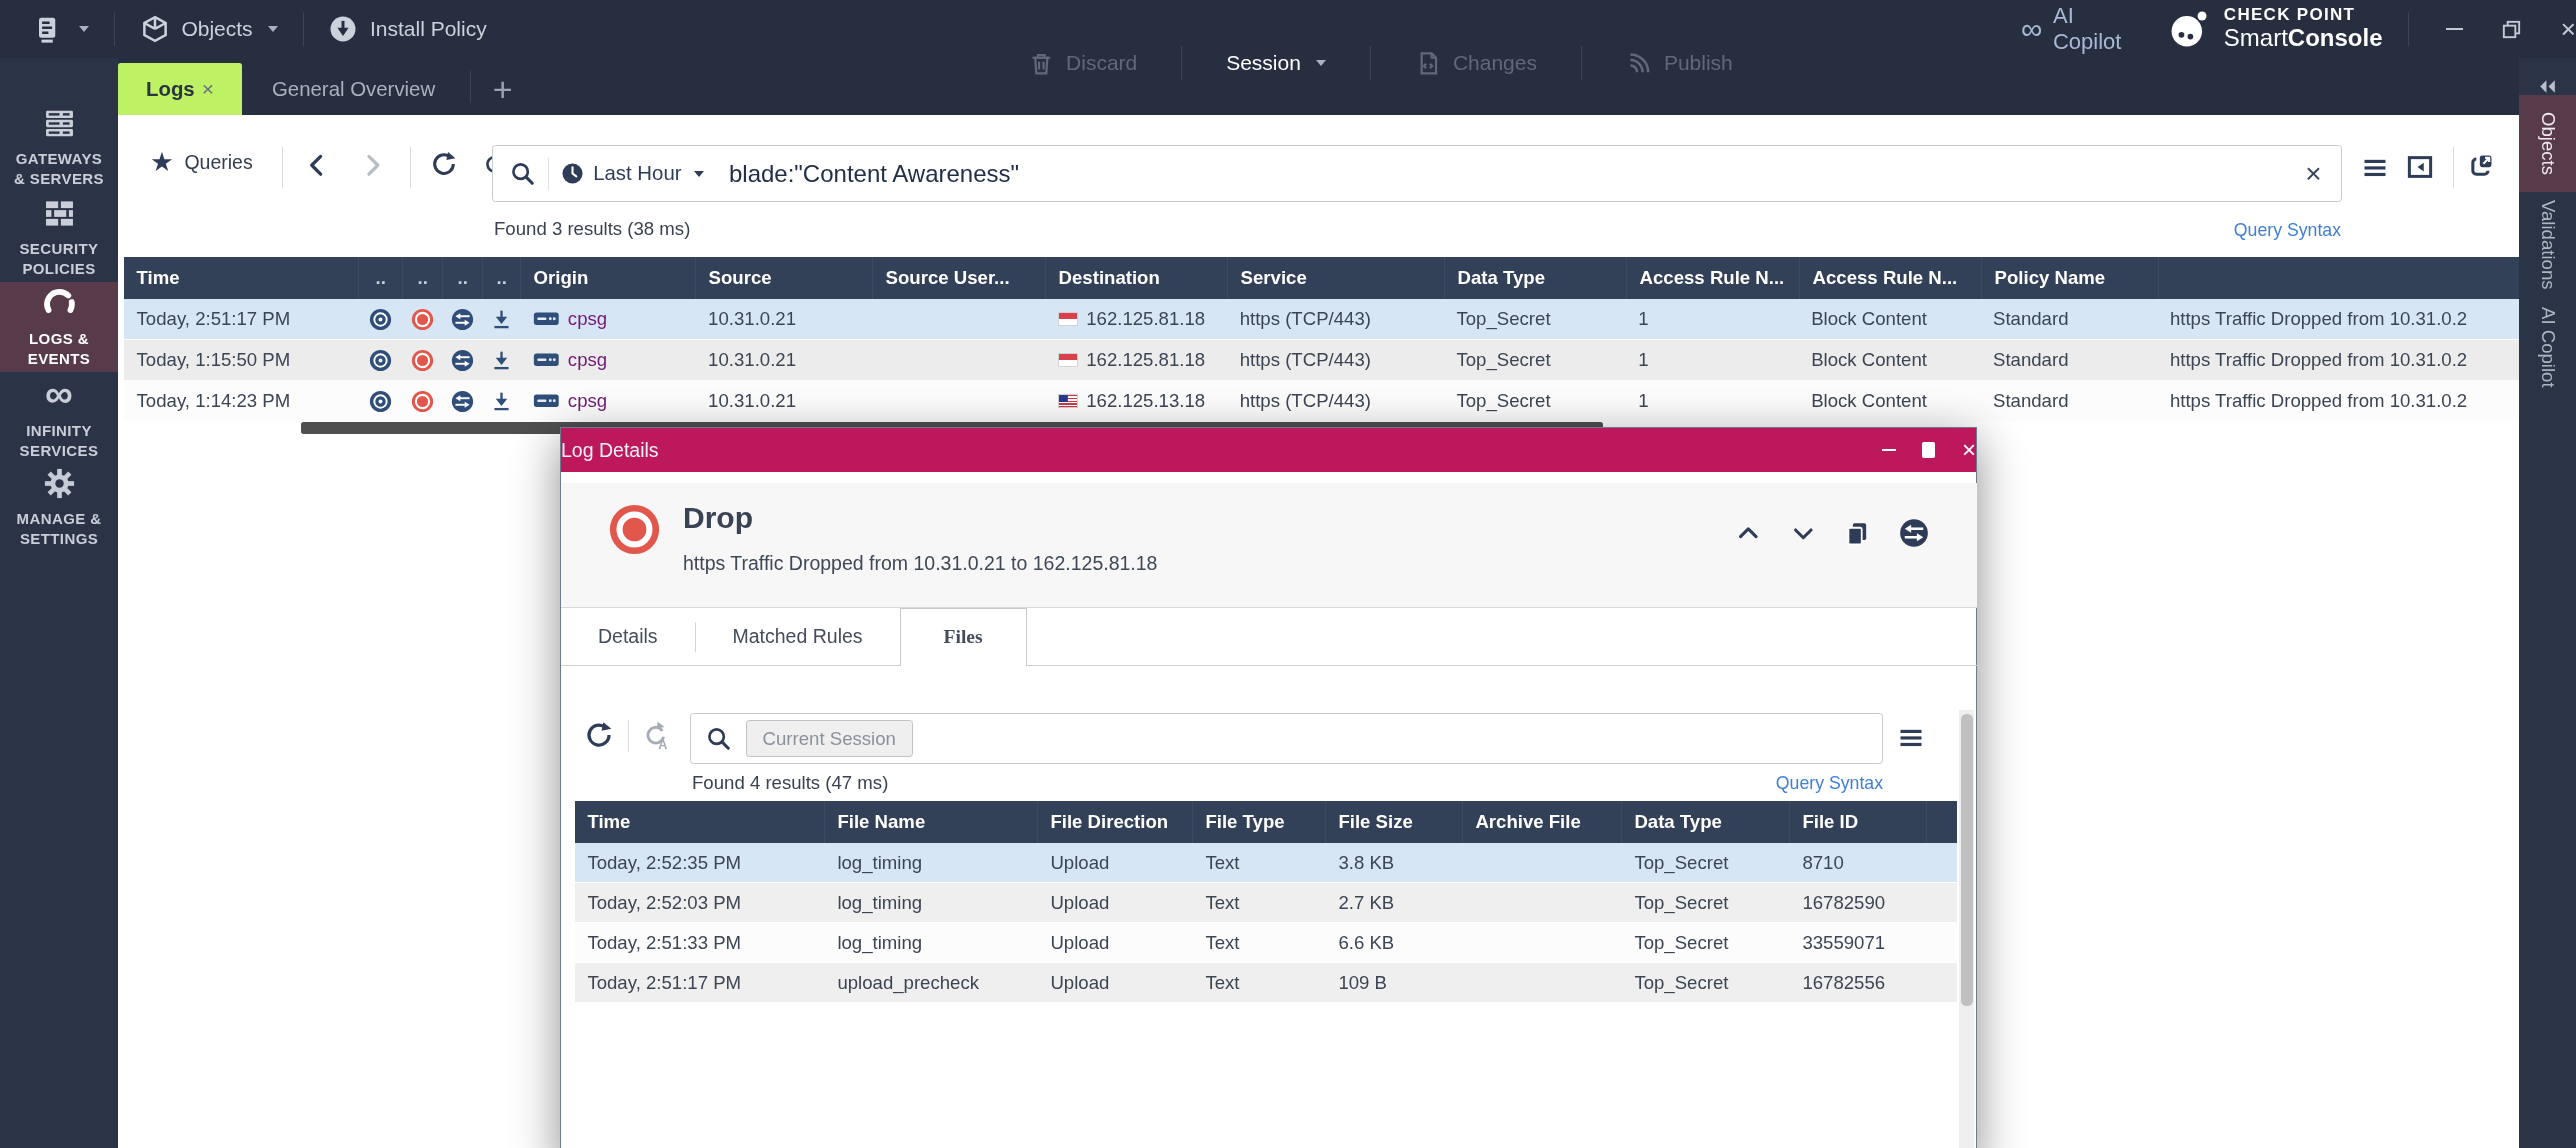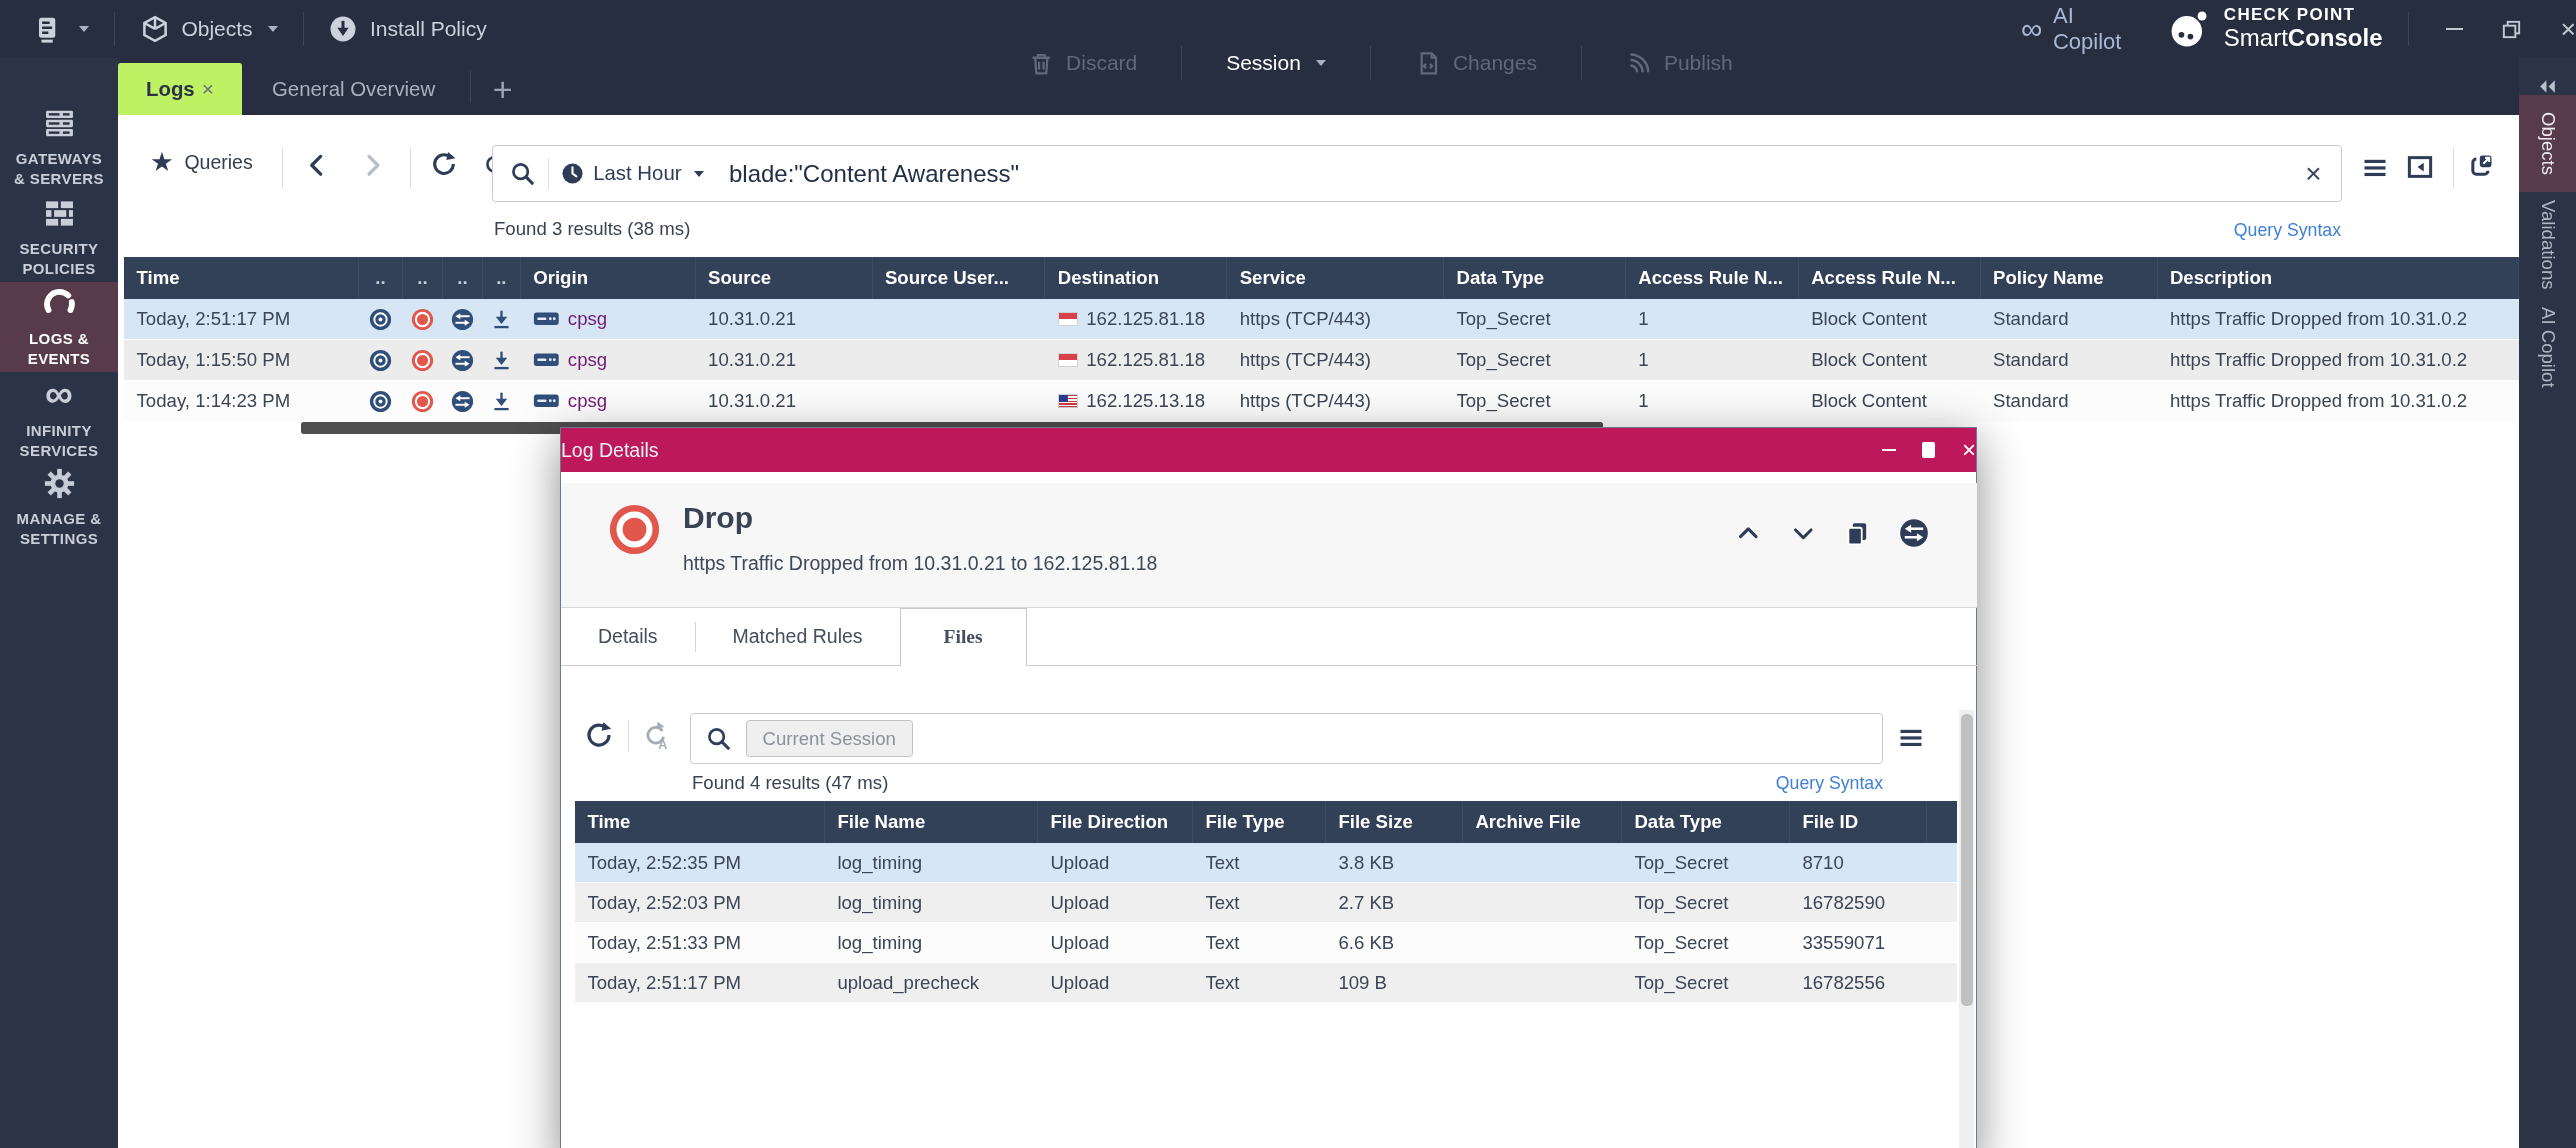--- a/index.html
+++ b/index.html
@@ -433,21 +433,20 @@
         <div class="lhc lc4 icell">..</div>
         <div class="lhc lc5">Origin</div>
         <div class="lhc lc6">Source</div>
         <div class="lhc lc7">Source User...</div>
         <div class="lhc lc8">Destination</div>
         <div class="lhc lc9">Service</div>
         <div class="lhc lc10">Data Type</div>
         <div class="lhc lc11">Access Rule N...</div>
         <div class="lhc lc12">Access Rule N...</div>
         <div class="lhc lc13">Policy Name</div>
-        <div class="lhc lc14">Description</div>
       </div>
 
       <div class="lrow sel">
         <div class="lcell lc0">Today, 2:51:17 PM</div>
         <div class="lcell lc1 icell">
             <svg class="i26" viewBox="0 0 26 26">
               <circle cx="13" cy="13" r="12" fill="#2f4e79"></circle>
               <circle cx="13" cy="13" r="7" fill="none" stroke="#fff" stroke-width="2.2"></circle>
               <circle cx="13" cy="13" r="2.2" fill="#fff"></circle>
             </svg>

